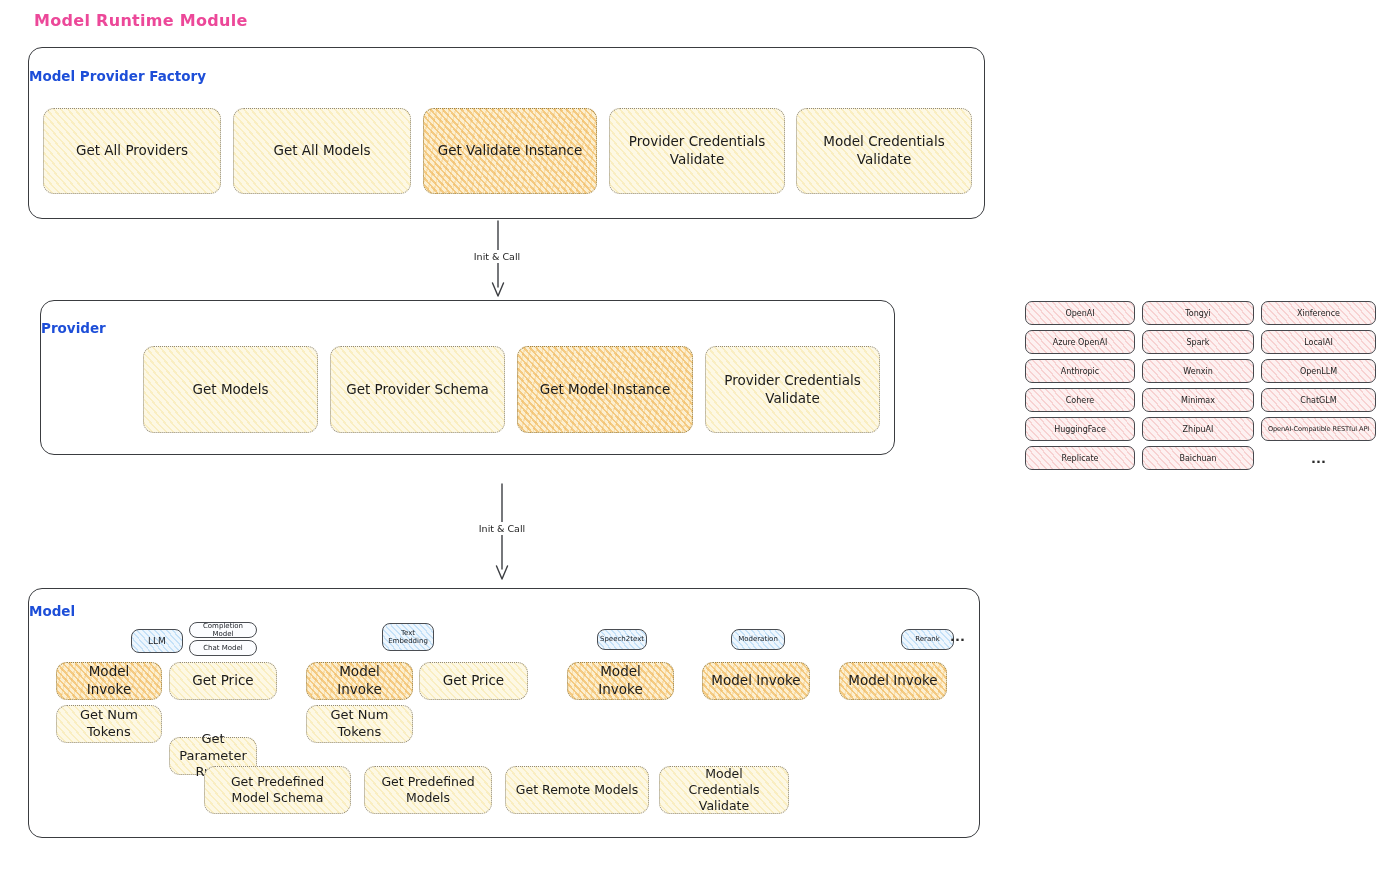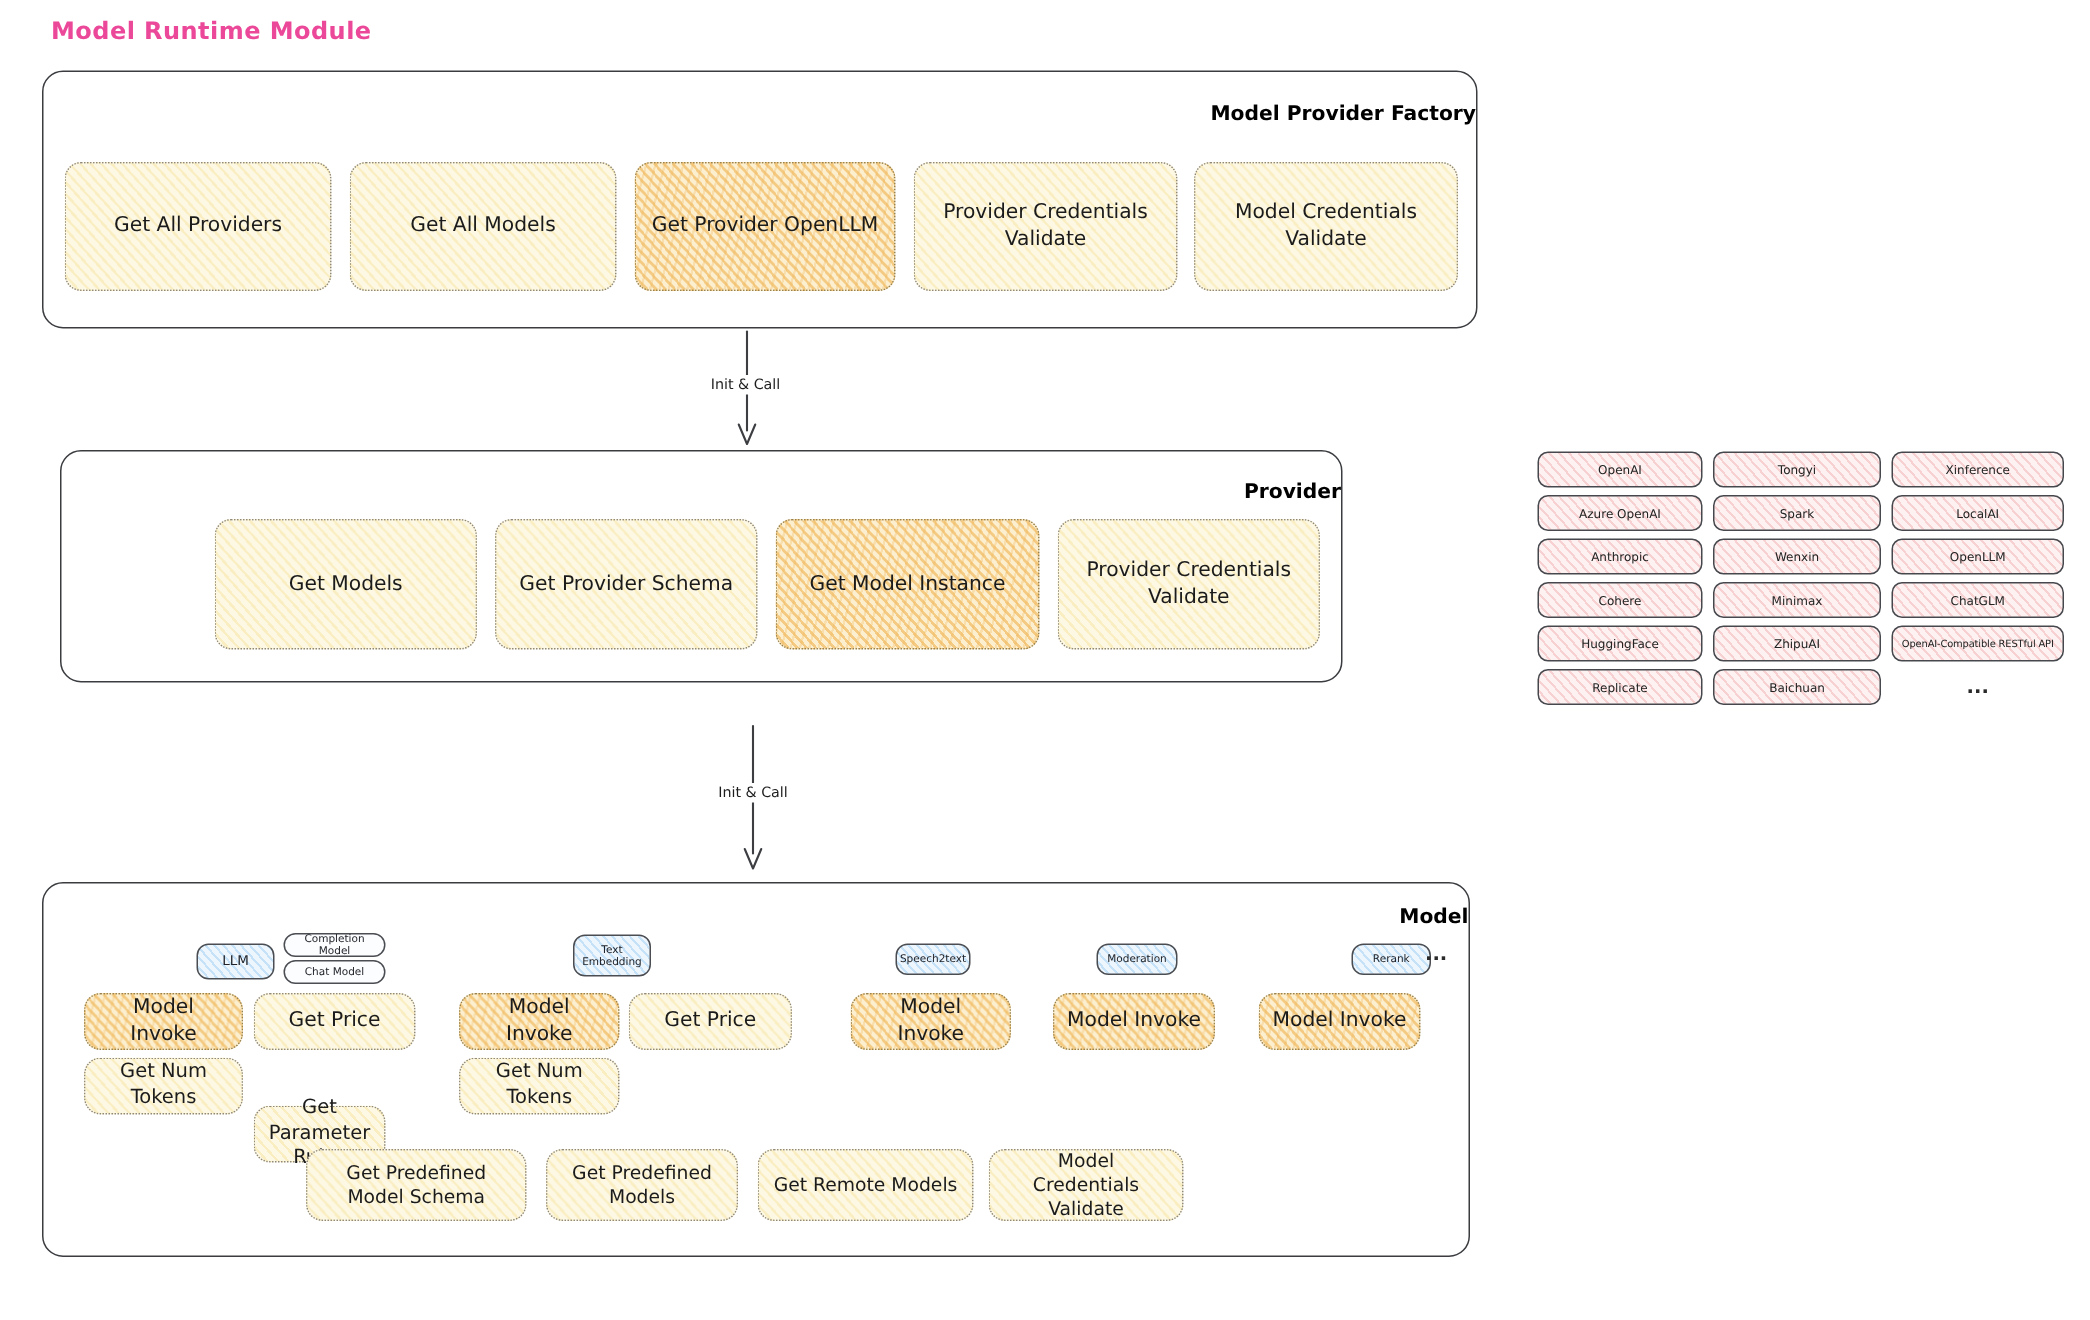--- a/index.html
+++ b/index.html
@@ -38,24 +38,24 @@
     border: 1.6px solid #3a3c40;
     border-radius: 14px;
     background: #ffffff;
   }
   .panel.stacked::before { transform: translate(8px, 9px);  z-index: -2; }
   .panel.stacked::after  { transform: translate(15px, 17px); z-index: -3; }
 
   .panel-title {
     position: absolute;
     left: 0; right: 0;
-    text-align: right;
+    text-align: left;
     font-size: 13.5px;
     font-weight: 600;
-    color: #000000;
+    color: #1d4ed8;
   }
 
   
   .node {
     position: absolute;
     display: flex;
     align-items: center;
     justify-content: center;
     text-align: center;
     border-radius: 11px;
@@ -174,21 +174,21 @@
 <body>
 
 <div class="canvas">
 
   <div class="diagram-title">Model Runtime Module</div>
 
   <div class="panel" style="left:28px; top:47px; width:957px; height:172px;">
     <div class="panel-title" style="top:20px;">Model Provider Factory</div>
     <div class="node n-yellow" style="left:204px; top:60px; width:178px; height:86px;">Get All Models</div>
     <div class="node n-yellow" style="left:14px;  top:60px; width:178px; height:86px;">Get All Providers</div>
-    <div class="node n-orange" style="left:394px; top:60px; width:174px; height:86px;">Get Provider OpenLLM</div>
+    <div class="node n-orange" style="left:394px; top:60px; width:174px; height:86px;">Get Validate Instance</div>
     <div class="node n-yellow" style="left:580px; top:60px; width:176px; height:86px;">Provider Credentials Validate</div>
     <div class="node n-yellow" style="left:767px; top:60px; width:176px; height:86px;">Model Credentials Validate</div>
   </div>
 
   <svg class="arrow" style="left:489px; top:221px;" width="18" height="78">
     <line x1="9" y1="0" x2="9" y2="66"></line>
     <polyline points="3.5,62 9,75 14.5,62"></polyline>
   </svg>
   <div class="arrow-label" style="left:466px; top:250px; width:62px;">Init &amp; Call</div>
 

